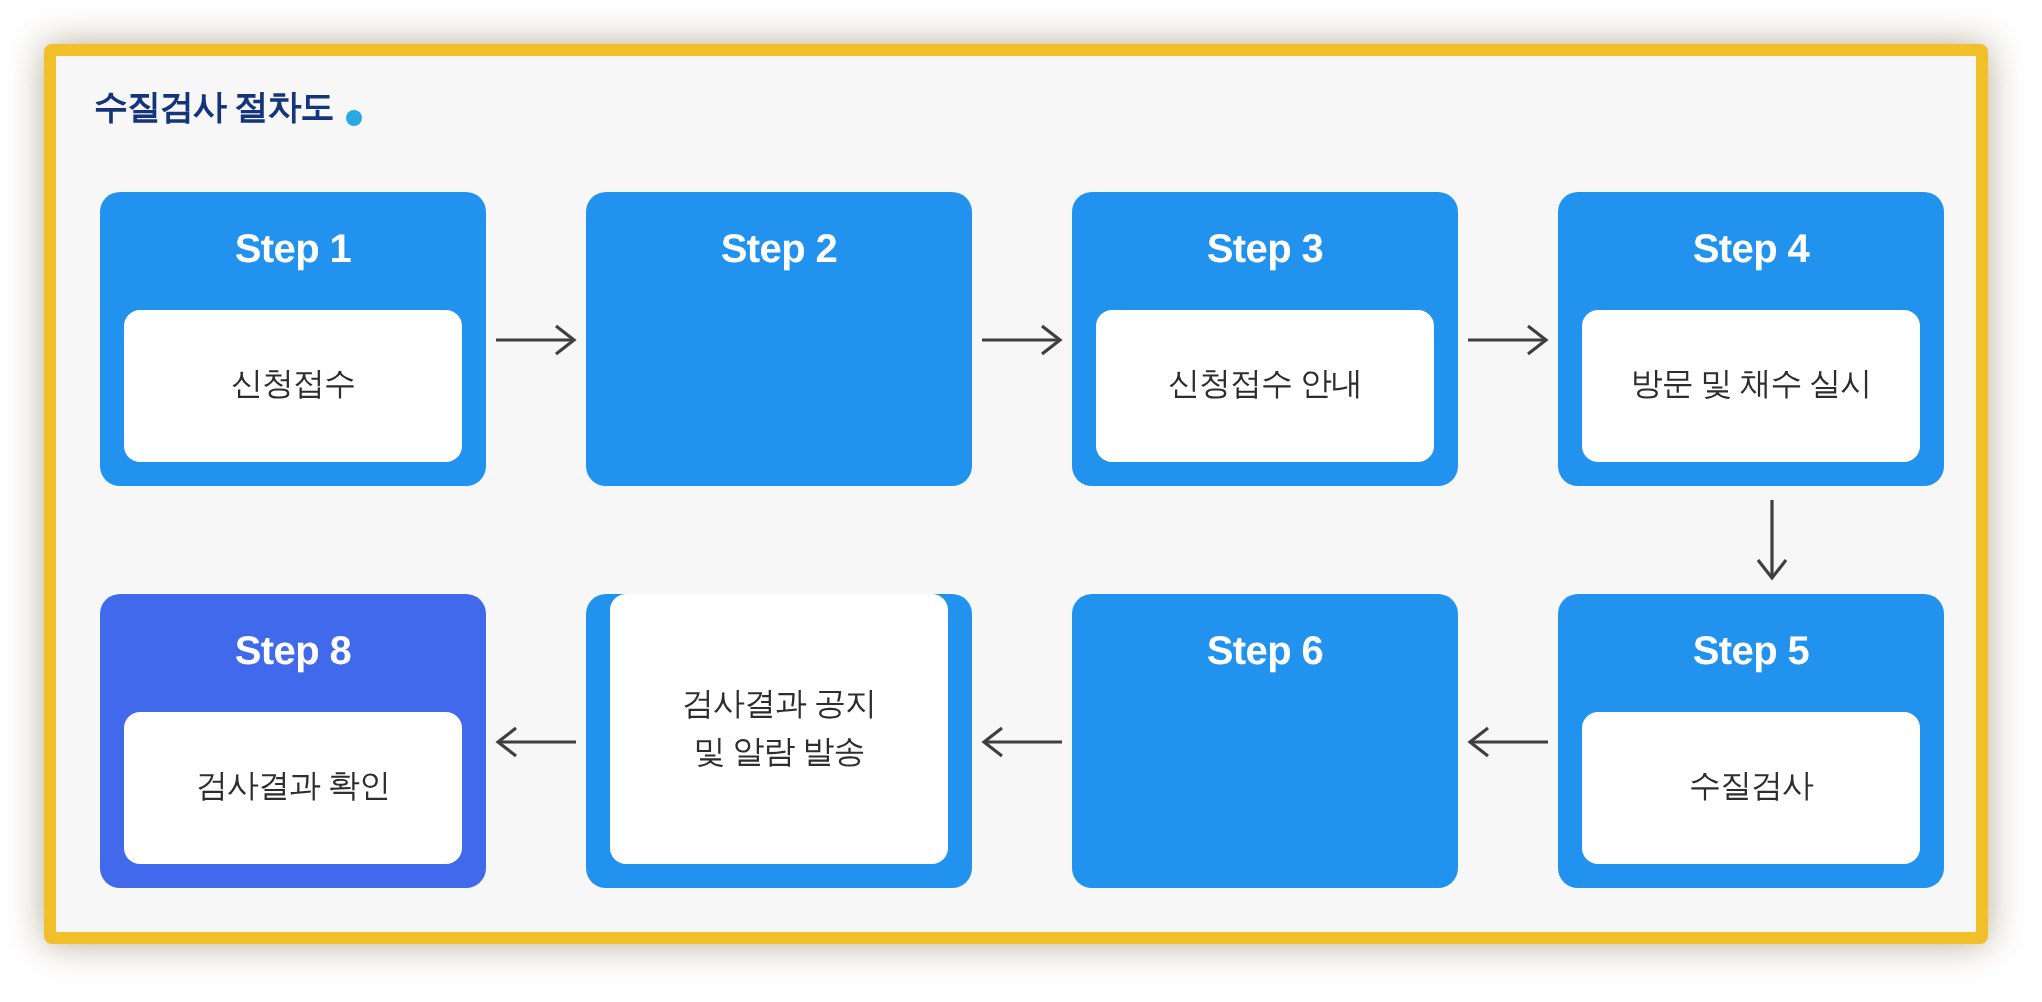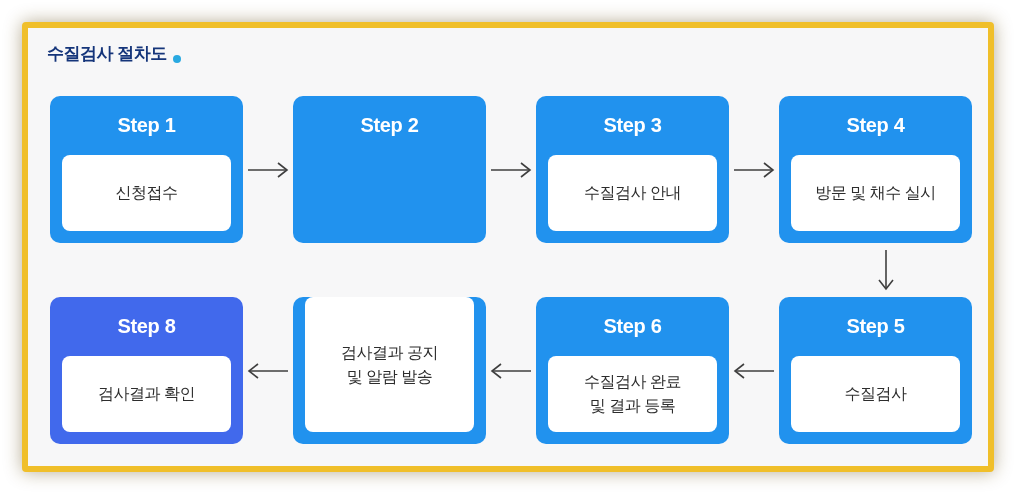--- a/index.html
+++ b/index.html
@@ -153,21 +153,21 @@
           <div class="step-header">Step 2</div>
         </div>
         <div class="harrow">
           <svg width="44" height="22" viewBox="0 0 44 22">
             <line class="arrow-stroke" x1="2" y1="11" x2="40" y2="11"></line>
             <polyline class="arrow-stroke" points="32,4 41,11 32,18"></polyline>
           </svg>
         </div>
         <div class="step">
           <div class="step-header">Step 3</div>
-          <div class="step-body">수질검사 안내</div>
+          <div class="step-body">신청접수 안내</div>
         </div>
         <div class="harrow">
           <svg width="44" height="22" viewBox="0 0 44 22">
             <line class="arrow-stroke" x1="2" y1="11" x2="40" y2="11"></line>
             <polyline class="arrow-stroke" points="32,4 41,11 32,18"></polyline>
           </svg>
         </div>
         <div class="step">
           <div class="step-header">Step 4</div>
           <div class="step-body">방문 및 채수 실시</div>
@@ -199,22 +199,20 @@
 및 알람 발송</div>
         </div>
         <div class="harrow">
           <svg width="44" height="22" viewBox="0 0 44 22">
             <line class="arrow-stroke" x1="42" y1="11" x2="4" y2="11"></line>
             <polyline class="arrow-stroke" points="12,4 3,11 12,18"></polyline>
           </svg>
         </div>
         <div class="step">
           <div class="step-header">Step 6</div>
-          <div class="step-body">수질검사 완료
-및 결과 등록</div>
         </div>
         <div class="harrow">
           <svg width="44" height="22" viewBox="0 0 44 22">
             <line class="arrow-stroke" x1="42" y1="11" x2="4" y2="11"></line>
             <polyline class="arrow-stroke" points="12,4 3,11 12,18"></polyline>
           </svg>
         </div>
         <div class="step">
           <div class="step-header">Step 5</div>
           <div class="step-body">수질검사</div>

